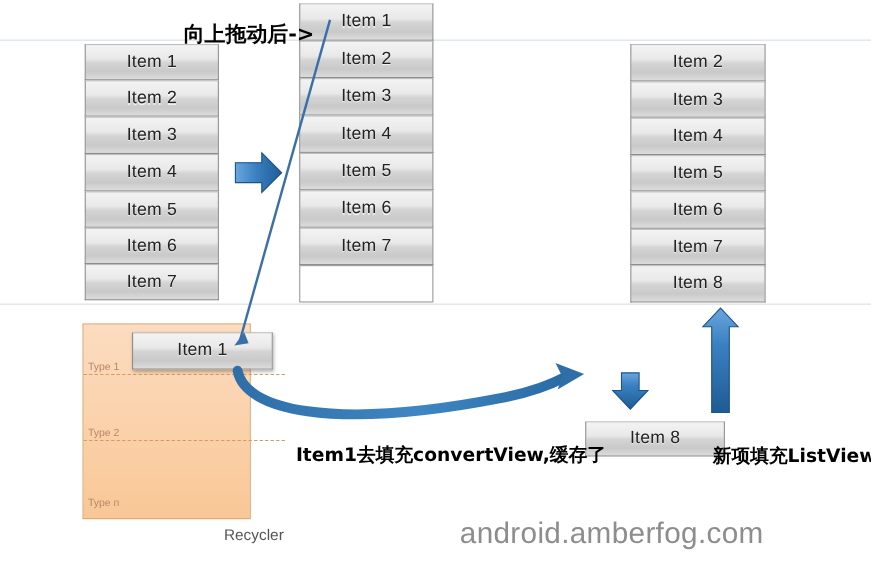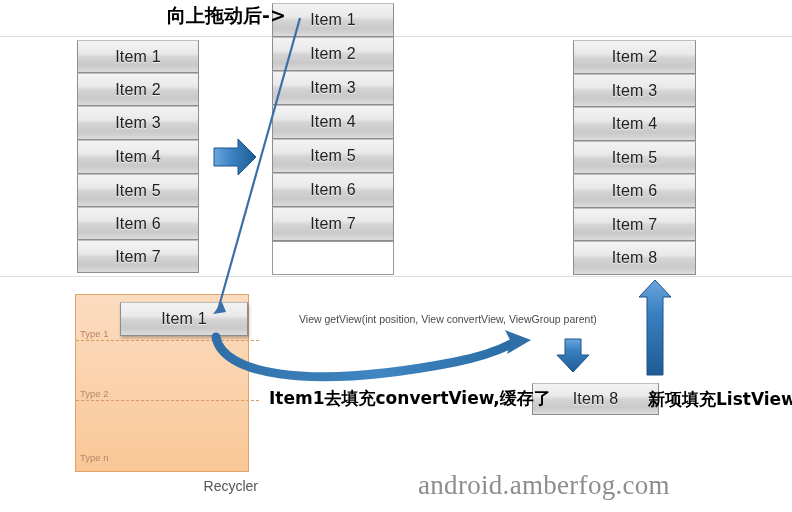--- a/index.html
+++ b/index.html
@@ -35,46 +35,47 @@
   .listbox{position:absolute;box-sizing:border-box;}
 
   
   .cn{
     position:absolute;
     font-family:"DejaVu Sans","Liberation Sans",sans-serif;
     font-weight:bold;
     color:#000;
     white-space:nowrap;
     line-height:1;
+    margin-top:16px;
   }
 
   
   #recycler{
     position:absolute;
-    left:75px;top:294px;width:174px;height:178px;
+    left:75px;top:294px;width:153px;height:178px;
     box-sizing:border-box;
     background:linear-gradient(to bottom,#fbdcc0 0%,#fbd3ae 45%,#f9c796 100%);
     border:1px solid #e0a36a;
   }
   #recycler .divider{position:absolute;left:0;width:183px;border-top:1px dashed #d79a62;}
   #recycler .tlabel{
     position:absolute;left:4px;
     font-size:9.5px;color:#b8866a;
     font-family:"Liberation Sans",sans-serif;
   }
   #recycler-caption{
     position:absolute;left:75px;top:478px;width:183px;
     text-align:right;font-size:14px;color:#555;
   }
 
   
   #signature{
     position:absolute;left:418px;top:470px;
     font-size:27px;color:#8d8d8d;letter-spacing:.3px;
-    font-family:Liberation Serif, serif;
+    font-family:Liberation Sans, sans-serif;
   }
 
   
   #getview{
     position:absolute;left:299px;top:313px;
     font-size:10.5px;color:#4a4a4a;white-space:nowrap;
     font-family:"Liberation Sans",sans-serif;
   }
 
   svg.ov{position:absolute;left:0;top:0;width:792px;height:512px;pointer-events:none;}
@@ -131,21 +132,20 @@
 
   <div class="item" style="left:532px;top:383px;width:127px;height:32px;">Item 8</div>
 
 
   <div class="cn" style="left:167px;top:6px;font-size:19px;">向上拖动后-&gt;</div>
 
   <div class="cn" style="left:269px;top:390px;font-size:17px;">Item1去填充convertView,缓存了</div>
 
   <div class="cn" style="left:648px;top:391px;font-size:17px;">新项填充ListView底</div>
 
-  <div id="getview">View getView(int position, View convertView, ViewGroup parent)</div>
 
   <div id="signature">android.amberfog.com</div>
 
   <svg class="ov" viewBox="0 0 792 512">
     <defs>
       <linearGradient id="gBlue" x1="0" y1="0" x2="0" y2="1">
         <stop offset="0%" stop-color="#6aa6dd"></stop>
         <stop offset="35%" stop-color="#3a80c1"></stop>
         <stop offset="100%" stop-color="#1f5b94"></stop>
       </linearGradient>

